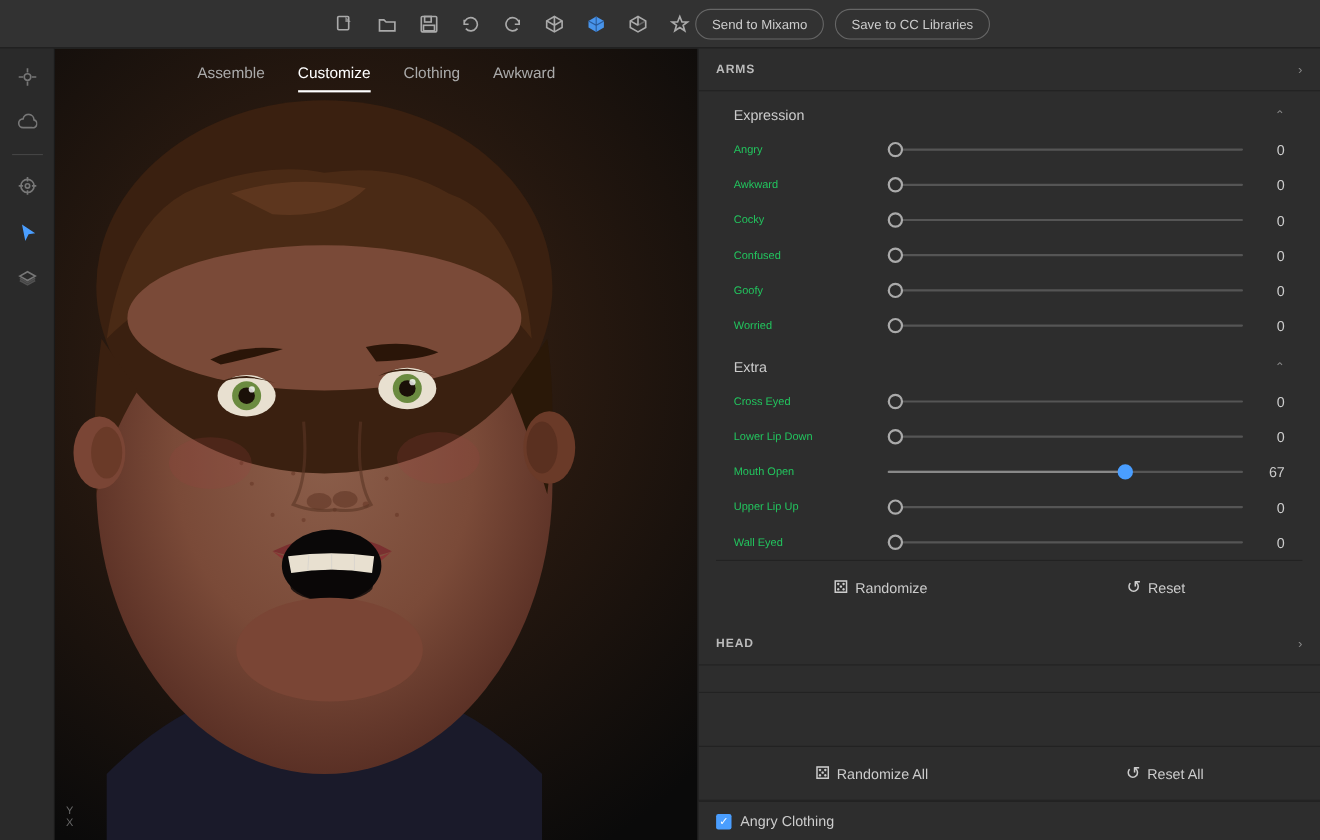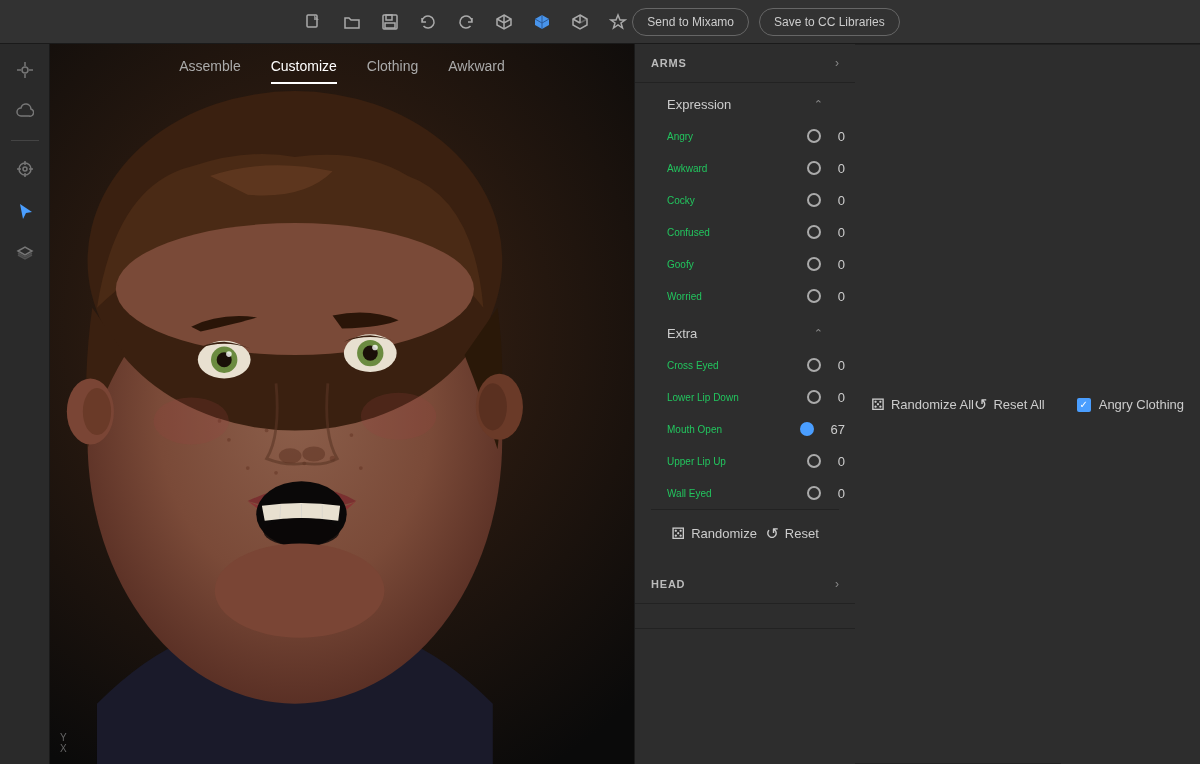--- a/index.html
+++ b/index.html
@@ -95,21 +95,21 @@
       color: #666;
       font-size: 10px;
     }
 
     
     .right-panel {
       width: 566px;
       background: #2d2d2d;
       border-left: 1px solid #1a1a1a;
       display: flex;
-      flex-direction: row;
+      flex-direction: column;
       overflow: hidden;
     }
     .panel-scroll {
       flex: 1;
       overflow-y: auto;
     }
     .panel-scroll::-webkit-scrollbar { width: 6px; }
     .panel-scroll::-webkit-scrollbar-track { background: #2d2d2d; }
     .panel-scroll::-webkit-scrollbar-thumb { background: #555; border-radius: 3px; }
 

